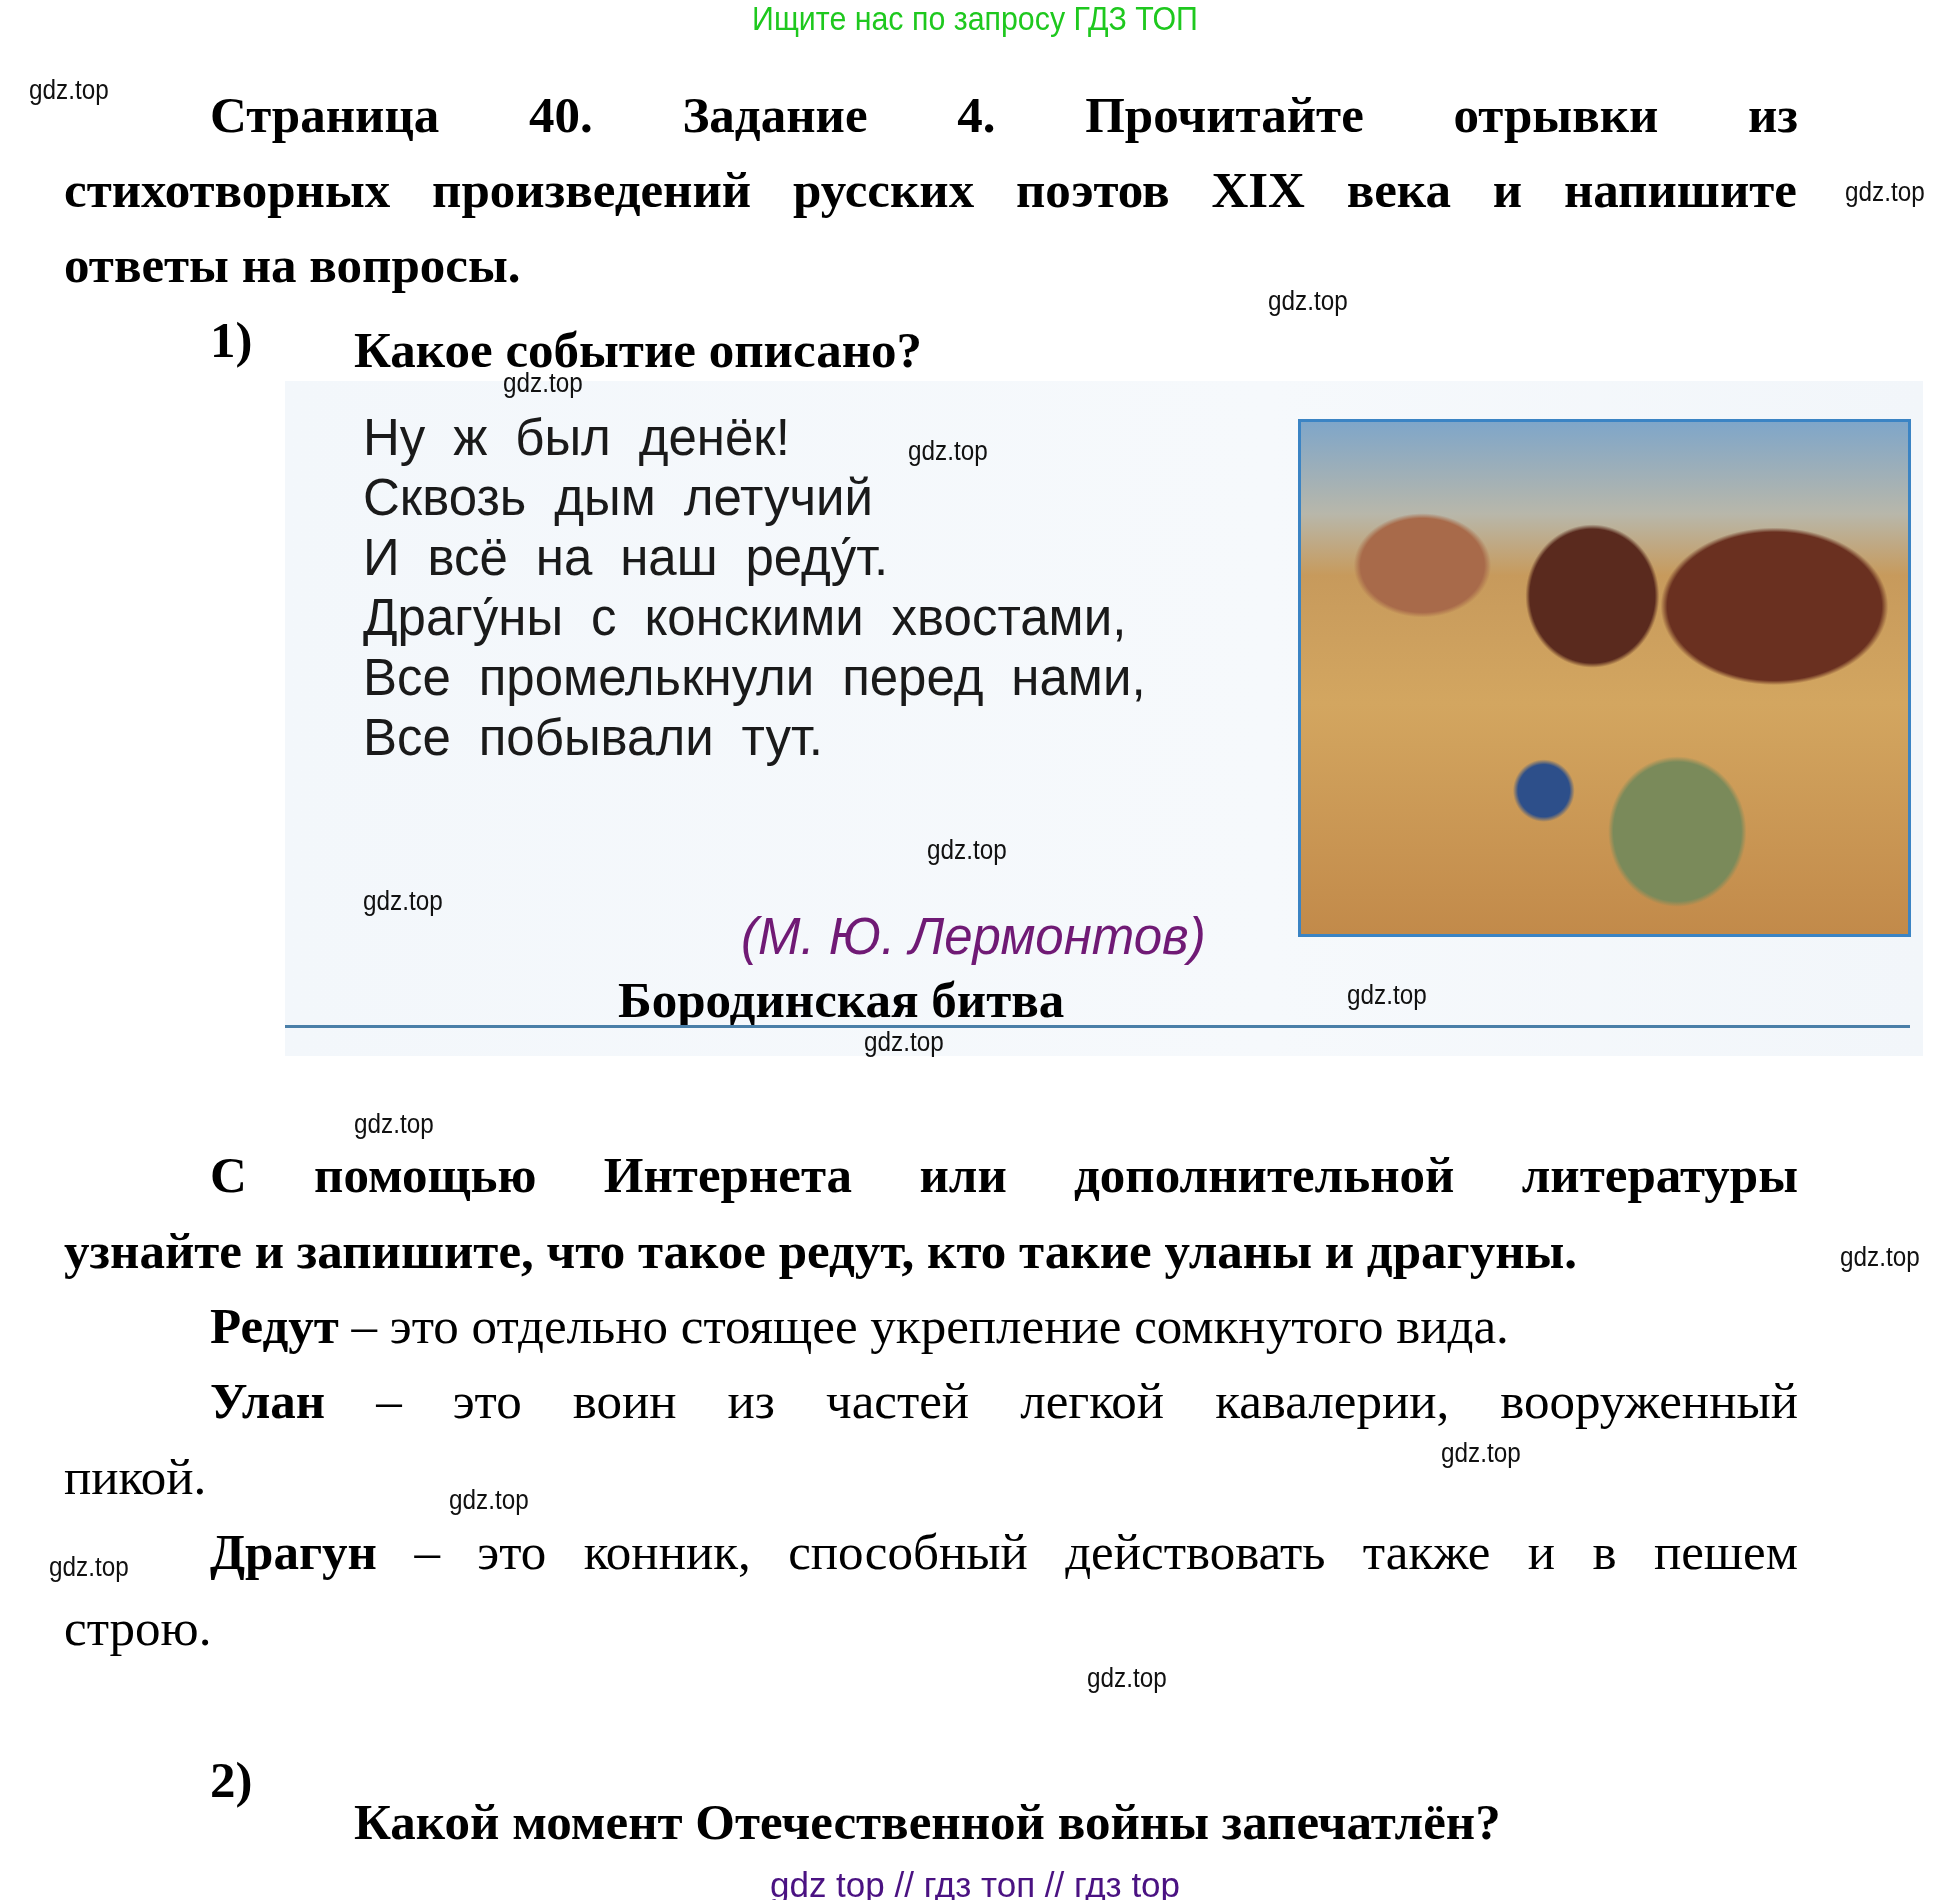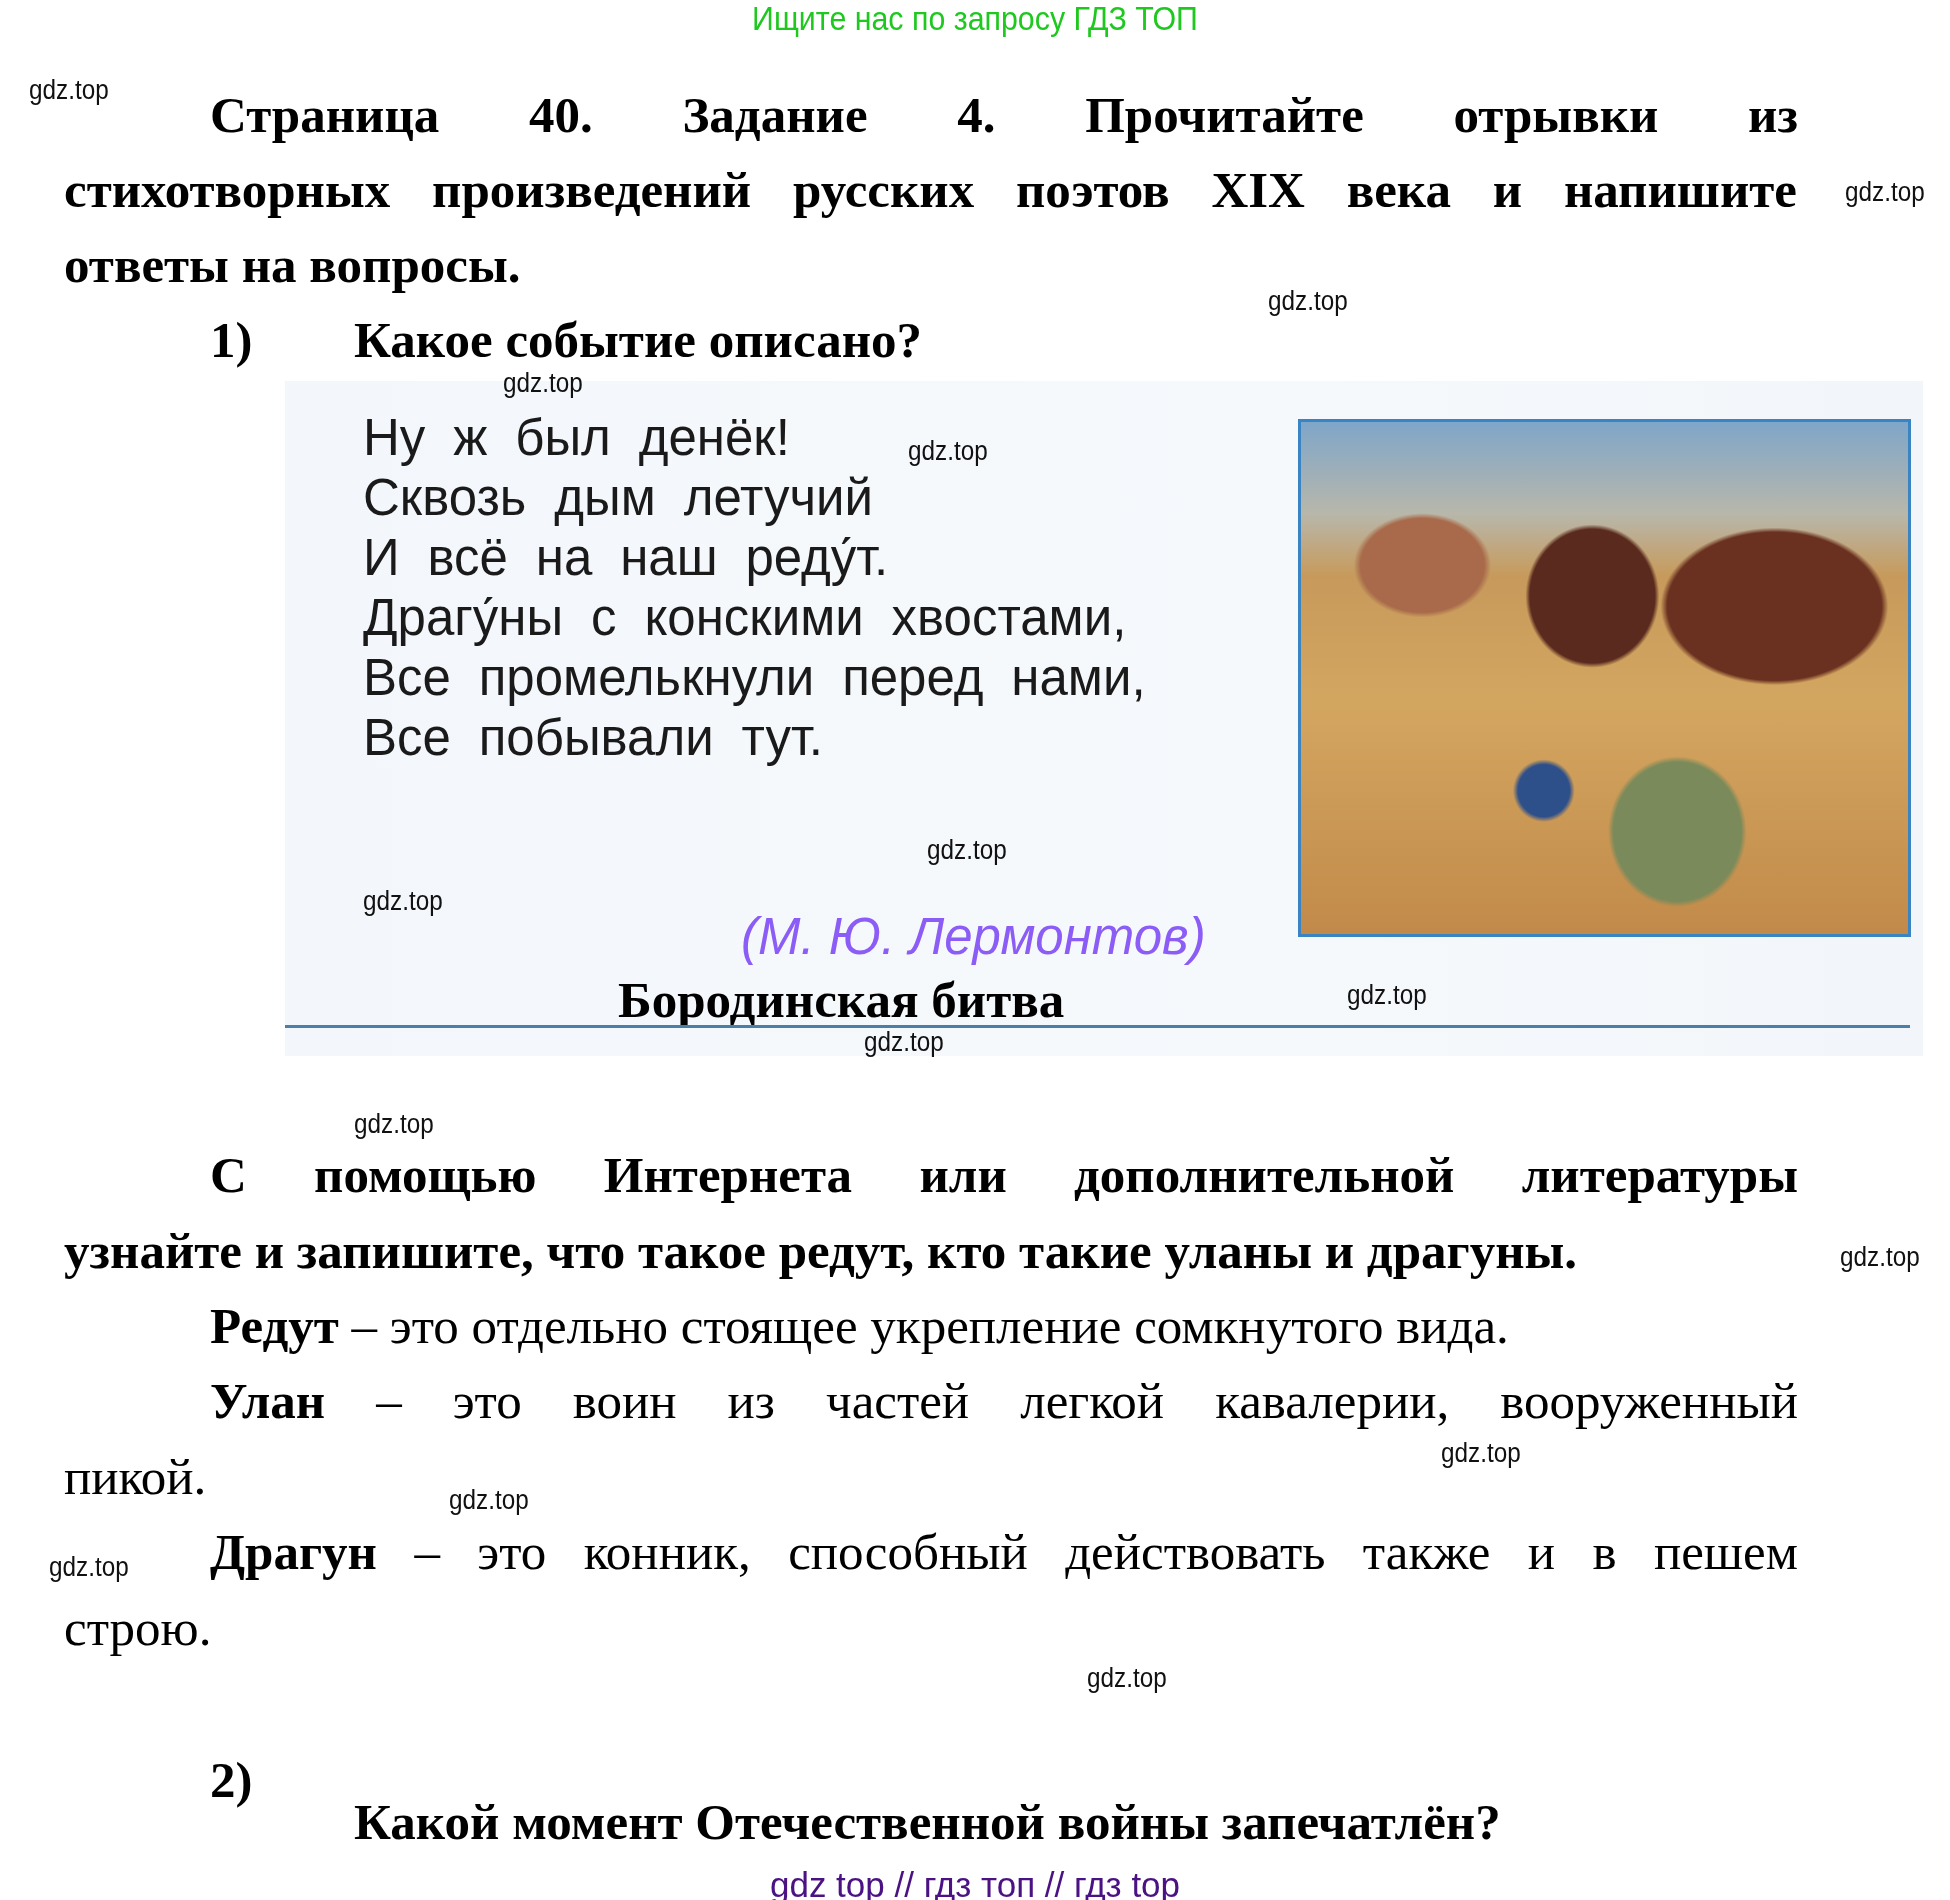--- a/index.html
+++ b/index.html
@@ -5,21 +5,21 @@
   html, body { margin:0; padding:0; background:#ffffff; }
   body { width:1950px; height:1901px; position:relative; overflow:hidden; font-family:"Liberation Serif", serif; color:#000; }
   .abs { position:absolute; white-space:nowrap; }
   .banner { left:0; width:1950px; top:0; text-align:center; color:#1ec81e; font-family:"Liberation Sans", sans-serif; font-size:33px; line-height:37px; transform:scaleX(0.92); }
   .wm { font-family:"Liberation Sans", sans-serif; font-size:27px; color:#111; line-height:29px; transform:scaleX(0.9); transform-origin:left top; }
   .bodytxt { font-size:51px; line-height:59px; }
   .bold { font-weight:bold; }
   .justify { text-align:justify; text-align-last:justify; white-space:normal; }
   .scan { left:285px; top:381px; width:1638px; height:675px; background:linear-gradient(90deg,#f3f7fb 0%,#f6f9fc 60%,#f2f6fa 100%); }
   .poem { font-family:"Liberation Sans", sans-serif; font-size:51px; line-height:60px; color:#1a1a1a; word-spacing:13.7px; }
-  .author { font-family:"Liberation Sans", sans-serif; font-style:italic; font-size:51px; color:#8b5cf6; }
+  .author { font-family:"Liberation Sans", sans-serif; font-style:italic; font-size:51px; color:#701a75; }
   .painting { left:1298px; top:419px; width:607px; height:512px; border:3.9px solid #3b84c4; overflow:hidden;
     background:
       radial-gradient(ellipse at 62% 80%, #7a8a5a 0 12%, transparent 13%),
       radial-gradient(ellipse at 40% 72%, #2d4f8a 0 5%, transparent 6%),
       radial-gradient(ellipse at 48% 34%, #5a2a1e 0 14%, transparent 15%),
       radial-gradient(ellipse at 78% 36%, #6a3020 0 16%, transparent 17%),
       radial-gradient(ellipse at 20% 28%, #a86a4a 0 9%, transparent 10%),
       linear-gradient(180deg,#7fa6c9 0%,#b8b7aa 18%,#c79a5c 30%,#d3a660 55%,#c28a4a 100%); }
   .hr { left:285px; top:1025px; width:1625px; height:2.9px; background:#4a7fa8; }
   .footer { left:0; width:1950px; top:1865px; text-align:center; color:#4a1282; font-family:"Liberation Sans", sans-serif; font-size:35px; line-height:39px; }
@@ -27,21 +27,21 @@
 </head>
 <body>
 
 <div class="abs banner">Ищите нас по запросу ГДЗ ТОП</div>
 
 <div class="abs bodytxt bold justify" style="left:210px; top:86px; width:1588px;">Страница 40. Задание 4. Прочитайте отрывки из</div>
 <div class="abs bodytxt bold justify" style="left:64px; top:161px; width:1733px;">стихотворных произведений русских поэтов XIX века и напишите</div>
 <div class="abs bodytxt bold" style="left:64px; top:236px;">ответы на вопросы.</div>
 
 <div class="abs bodytxt bold" style="left:210px; top:311px;">1)</div>
-<div class="abs bodytxt bold" style="left:354px; top:311px;">Какое событие описано?</div>
+<div class="abs bodytxt bold" style="left:354px; top:321px;">Какое событие описано?</div>
 
 <div class="abs scan"></div>
 <div class="abs" style="left:363px; top:408px;">
   <div class="poem">Ну ж был денёк!</div>
   <div class="poem">Сквозь дым летучий</div>
   <div class="poem">И всё на наш реду́т.</div>
   <div class="poem">Драгу́ны с конскими хвостами,</div>
   <div class="poem">Все промелькнули перед нами,</div>
   <div class="poem">Все побывали тут.</div>
 </div>

